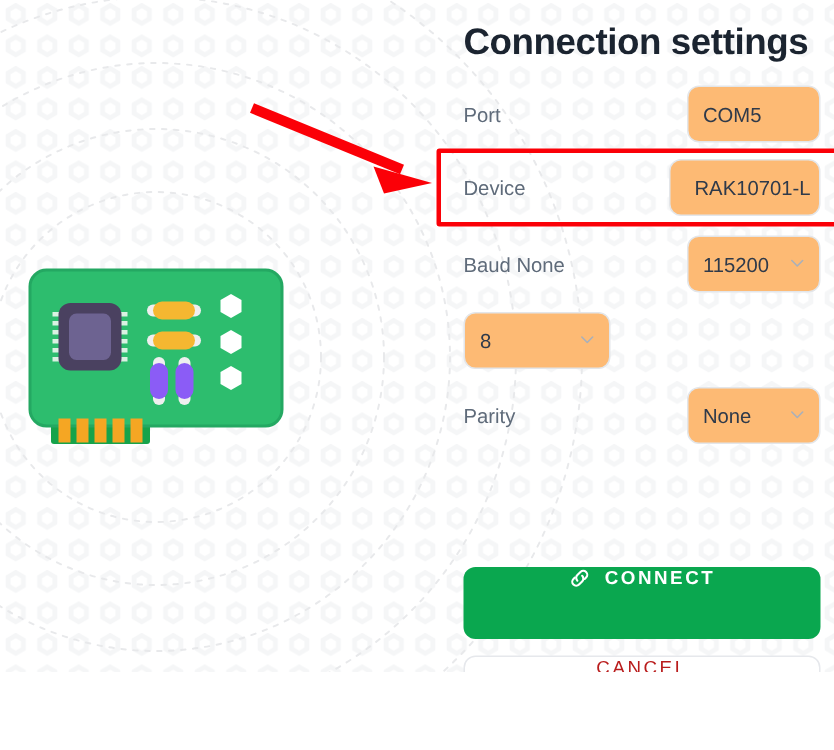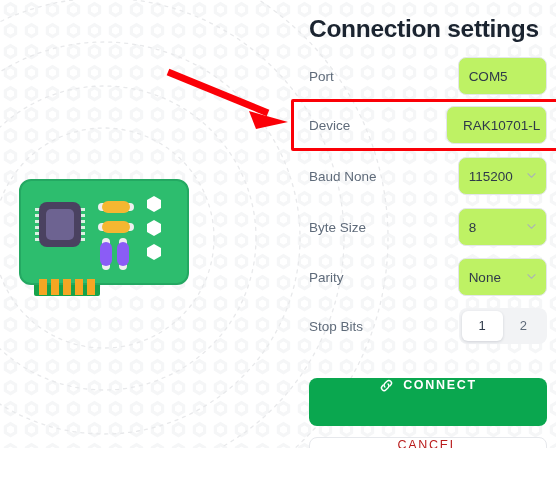--- a/index.html
+++ b/index.html
@@ -81,21 +81,21 @@
     color: #5f6b7a;
     white-space: nowrap;
   }
 
   .control {
     position: relative;
     width: 98px;
     height: 38px;
     border: 1px solid #e3e6ea;
     border-radius: 8px;
-    background: #bef264;
+    background: #fdba74;
     display: flex;
     align-items: center;
     padding: 0 10px;
   }
   .control .value {
     font-size: 13.5px;
     color: #2f3a4a;
     white-space: nowrap;
   }
   .control.wide { width: 101px; padding-left: 16px; }
@@ -288,46 +288,38 @@
       <div class="field-label">Baud None</div>
       <div class="control">
         <span class="value">115200</span>
         <svg class="chev" viewBox="0 0 10 10">
           <path d="M1 3 L5 7 L9 3" fill="none" stroke="#a9b0ba" stroke-width="1.2" stroke-linecap="round" stroke-linejoin="round"></path>
         </svg>
       </div>
     </div>
 
     <div class="field-row" style="top:208px">
-      <div class="field-label">Byte Size</div>
       <div class="control">
         <span class="value">8</span>
         <svg class="chev" viewBox="0 0 10 10">
           <path d="M1 3 L5 7 L9 3" fill="none" stroke="#a9b0ba" stroke-width="1.2" stroke-linecap="round" stroke-linejoin="round"></path>
         </svg>
       </div>
     </div>
 
     <div class="field-row" style="top:258px">
       <div class="field-label">Parity</div>
       <div class="control">
         <span class="value">None</span>
         <svg class="chev" viewBox="0 0 10 10">
           <path d="M1 3 L5 7 L9 3" fill="none" stroke="#a9b0ba" stroke-width="1.2" stroke-linecap="round" stroke-linejoin="round"></path>
         </svg>
       </div>
     </div>
 
-    <div class="field-row" style="top:307px">
-      <div class="field-label">Stop Bits</div>
-      <div class="segmented">
-        <div class="seg active">1</div>
-        <div class="seg">2</div>
-      </div>
-    </div>
 
     <div class="btn btn-connect">
       <span class="link-icon">
         <svg viewBox="0 0 16 16" width="15" height="15">
           <path d="M6.3 9.7 a2.8 2.8 0 0 1 0-4 l2.2-2.2 a2.8 2.8 0 0 1 4 4 l-1 1" fill="none" stroke="#ffffff" stroke-width="1.5" stroke-linecap="round"></path>
           <path d="M9.7 6.3 a2.8 2.8 0 0 1 0 4 l-2.2 2.2 a2.8 2.8 0 0 1-4-4 l1-1" fill="none" stroke="#ffffff" stroke-width="1.5" stroke-linecap="round"></path>
         </svg>
       </span>
       <span>CONNECT</span>
     </div>

